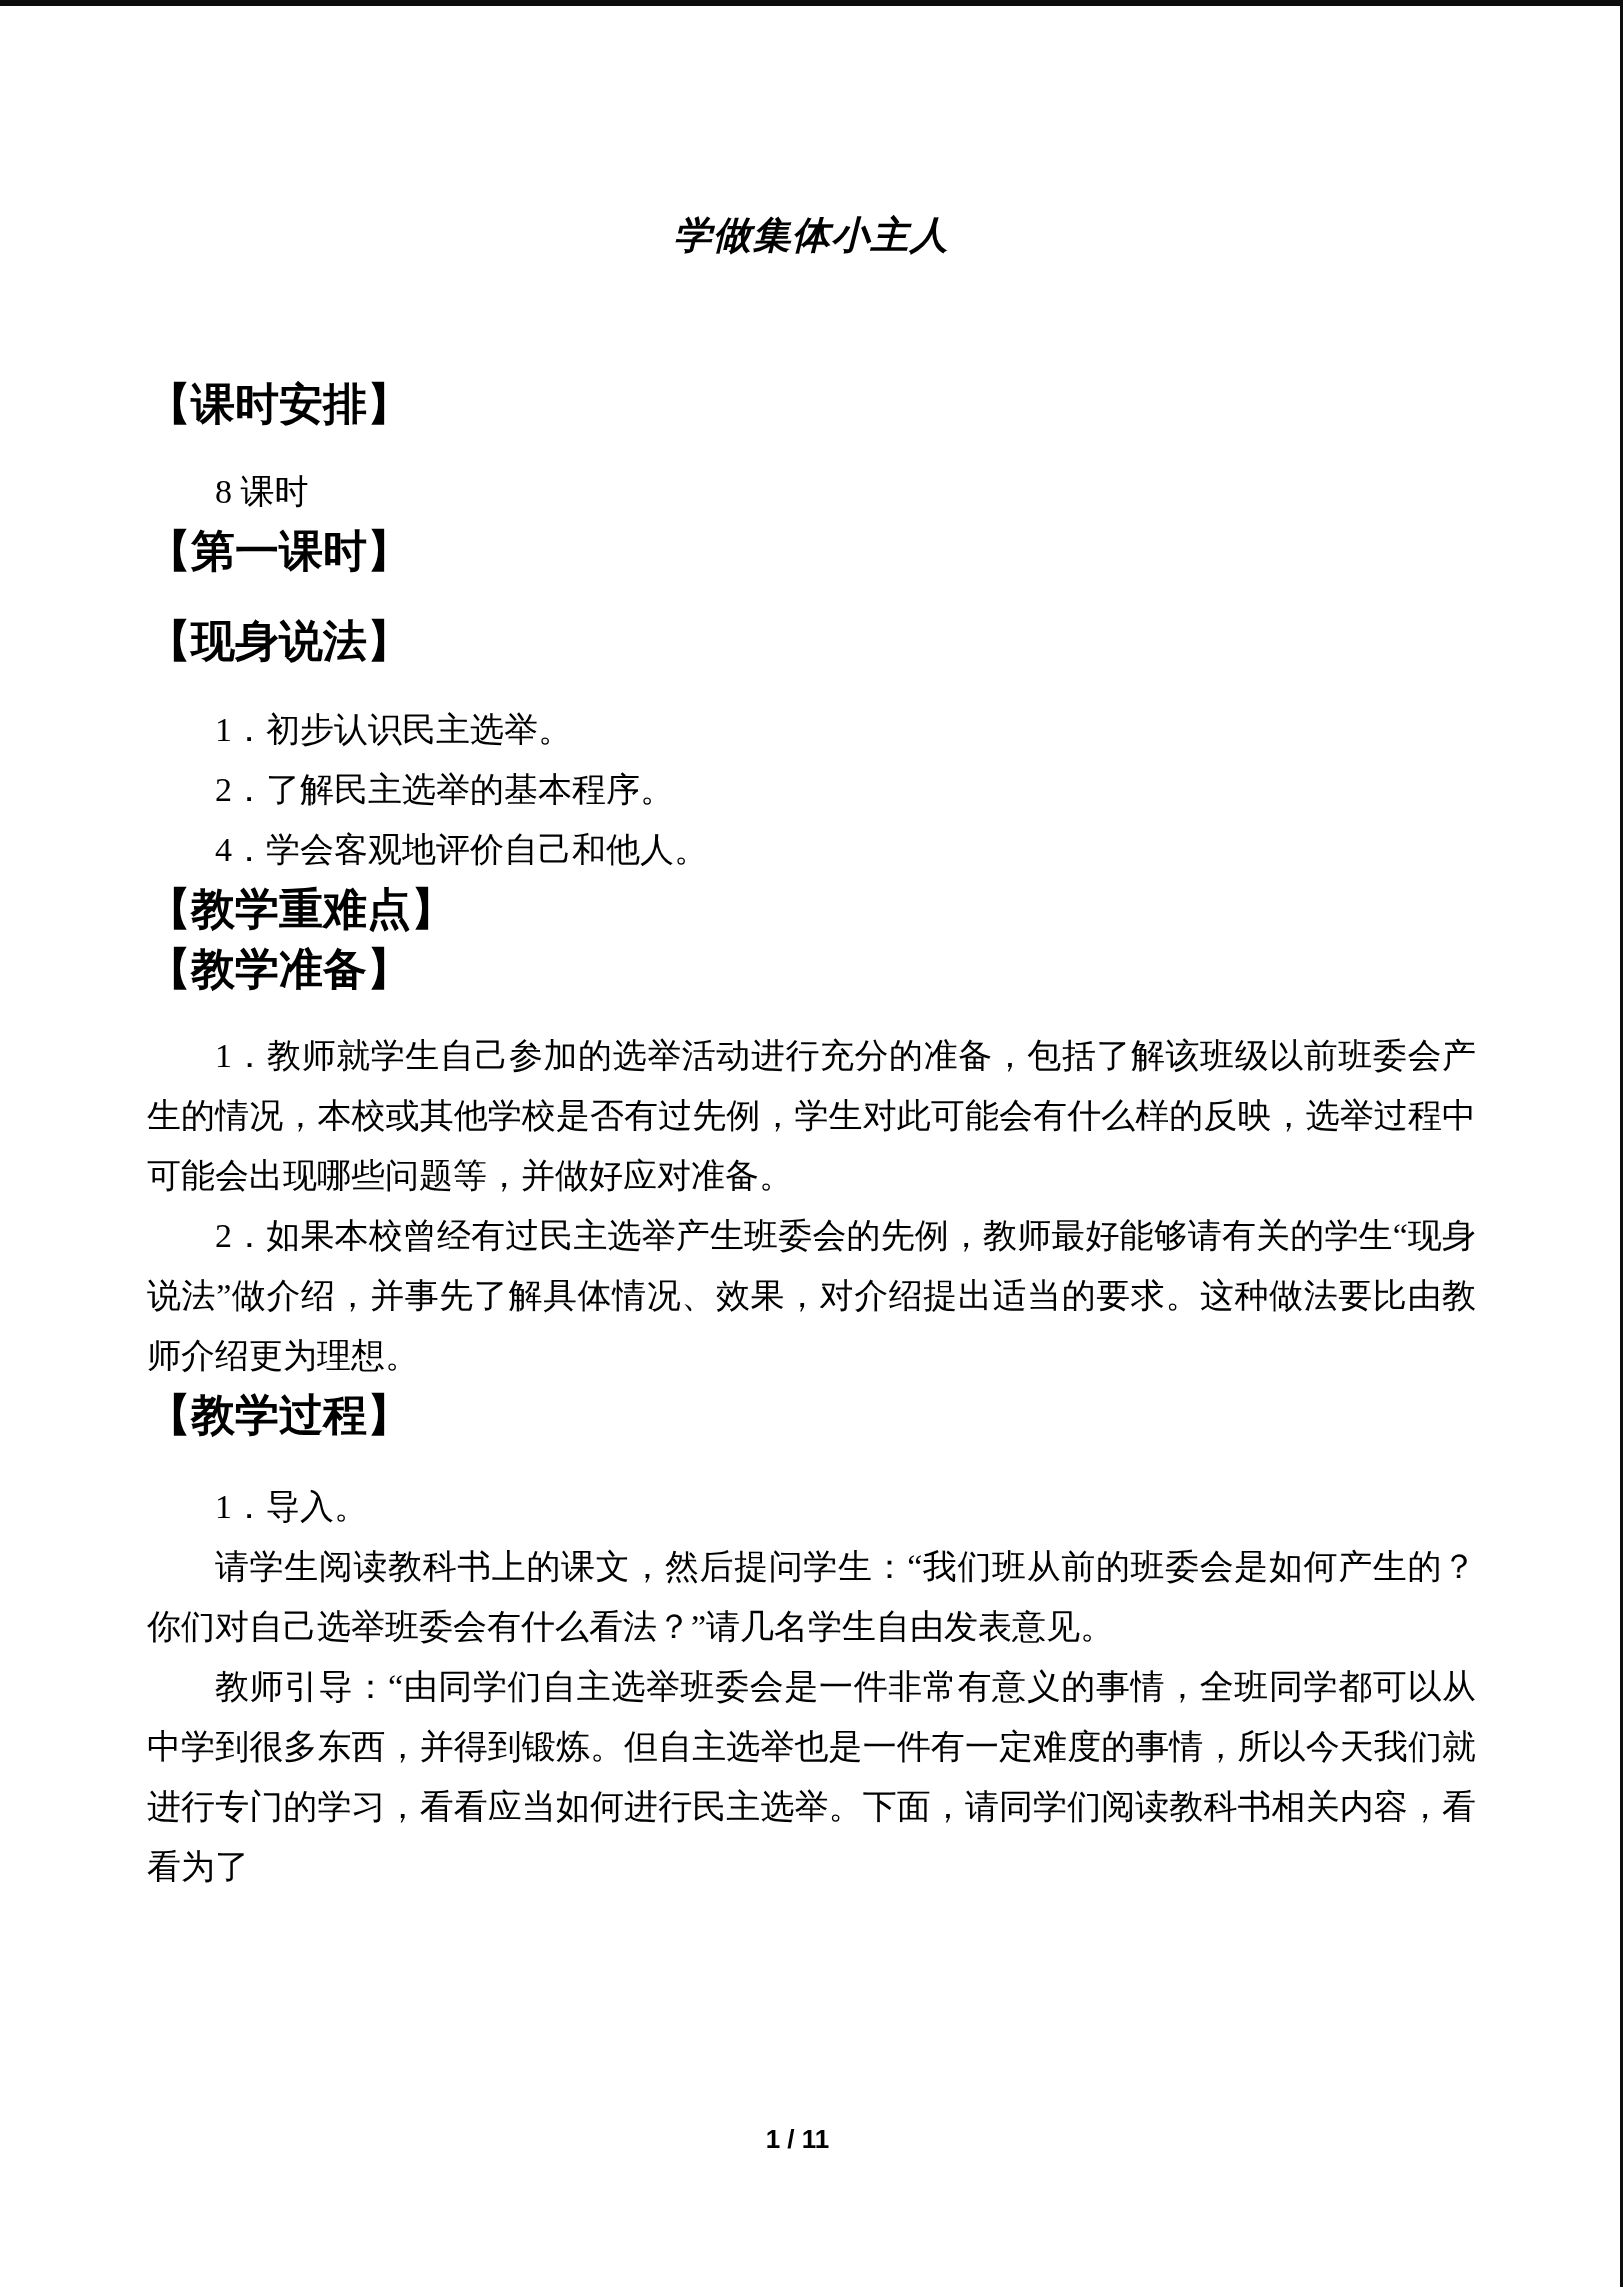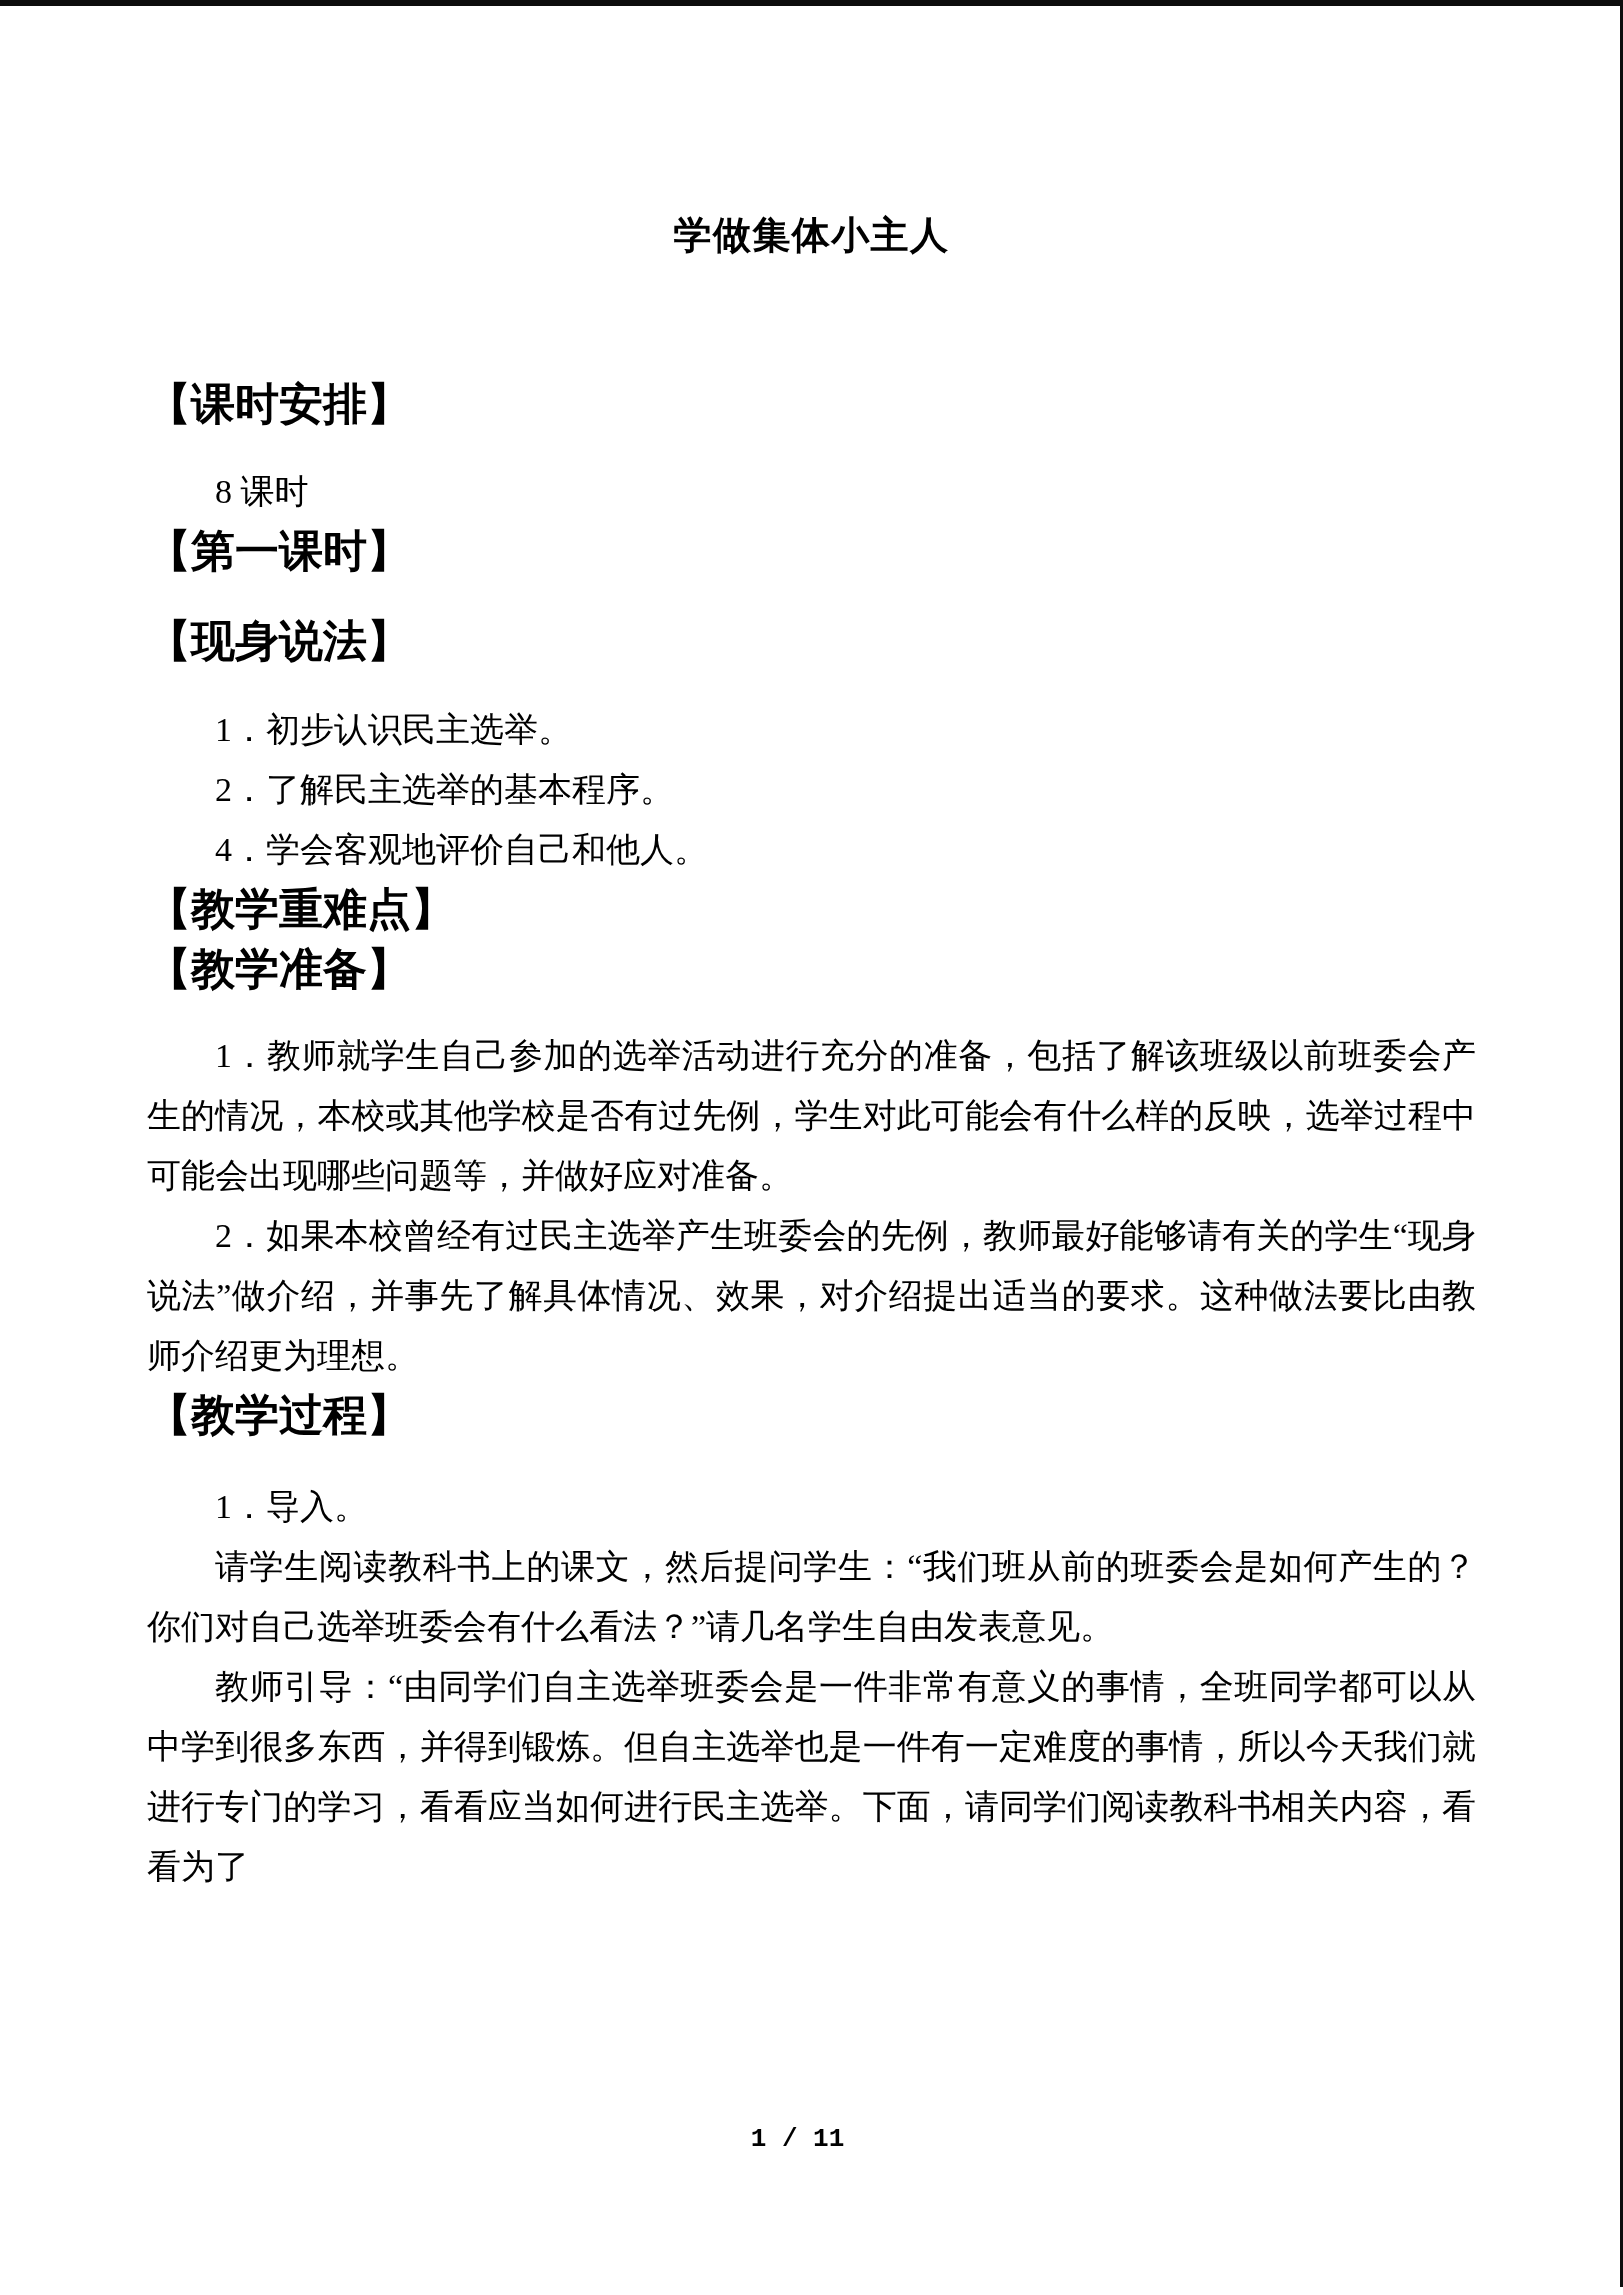--- a/index.html
+++ b/index.html
@@ -9,34 +9,34 @@
     overflow:hidden;
   }
   .edge-top{position:absolute;top:0;left:0;width:1623px;height:5.5px;background:#0d0d0d;}
   .edge-right{position:absolute;top:0;right:0;width:2.7px;height:2287px;background:#0d0d0d;}
   .page{
     position:absolute;top:0;left:0;width:1623px;height:2295px;
     padding:0 147px 0 147px;box-sizing:border-box;
   }
   .doc-title{
     margin:205px 0 0 0;font-size:38px;font-weight:bold;
-    text-align:center;line-height:61px;letter-spacing:1.4px;
+    text-align:center;line-height:61px;letter-spacing:1.4px;font-style:italic;
   }
   .heading{
     font-size:44px;font-weight:bold;line-height:60px;
     white-space:nowrap;
   }
   .body-text{
     font-size:34px;line-height:60px;text-align:justify;
     text-indent:2em;
     text-justify:inter-character;
   }
   .footer{
     position:absolute;top:2122px;left:0;width:1595px;text-align:center;
-    font-family:Liberation Mono, monospace;
+    font-family:Liberation Sans, sans-serif;
     font-size:26px;font-weight:bold;line-height:34px;
   }
 </style>
 </head>
 <body>
 
 <div class="edge-top"></div>
 <div class="edge-right"></div>
 
 <div class="page">

